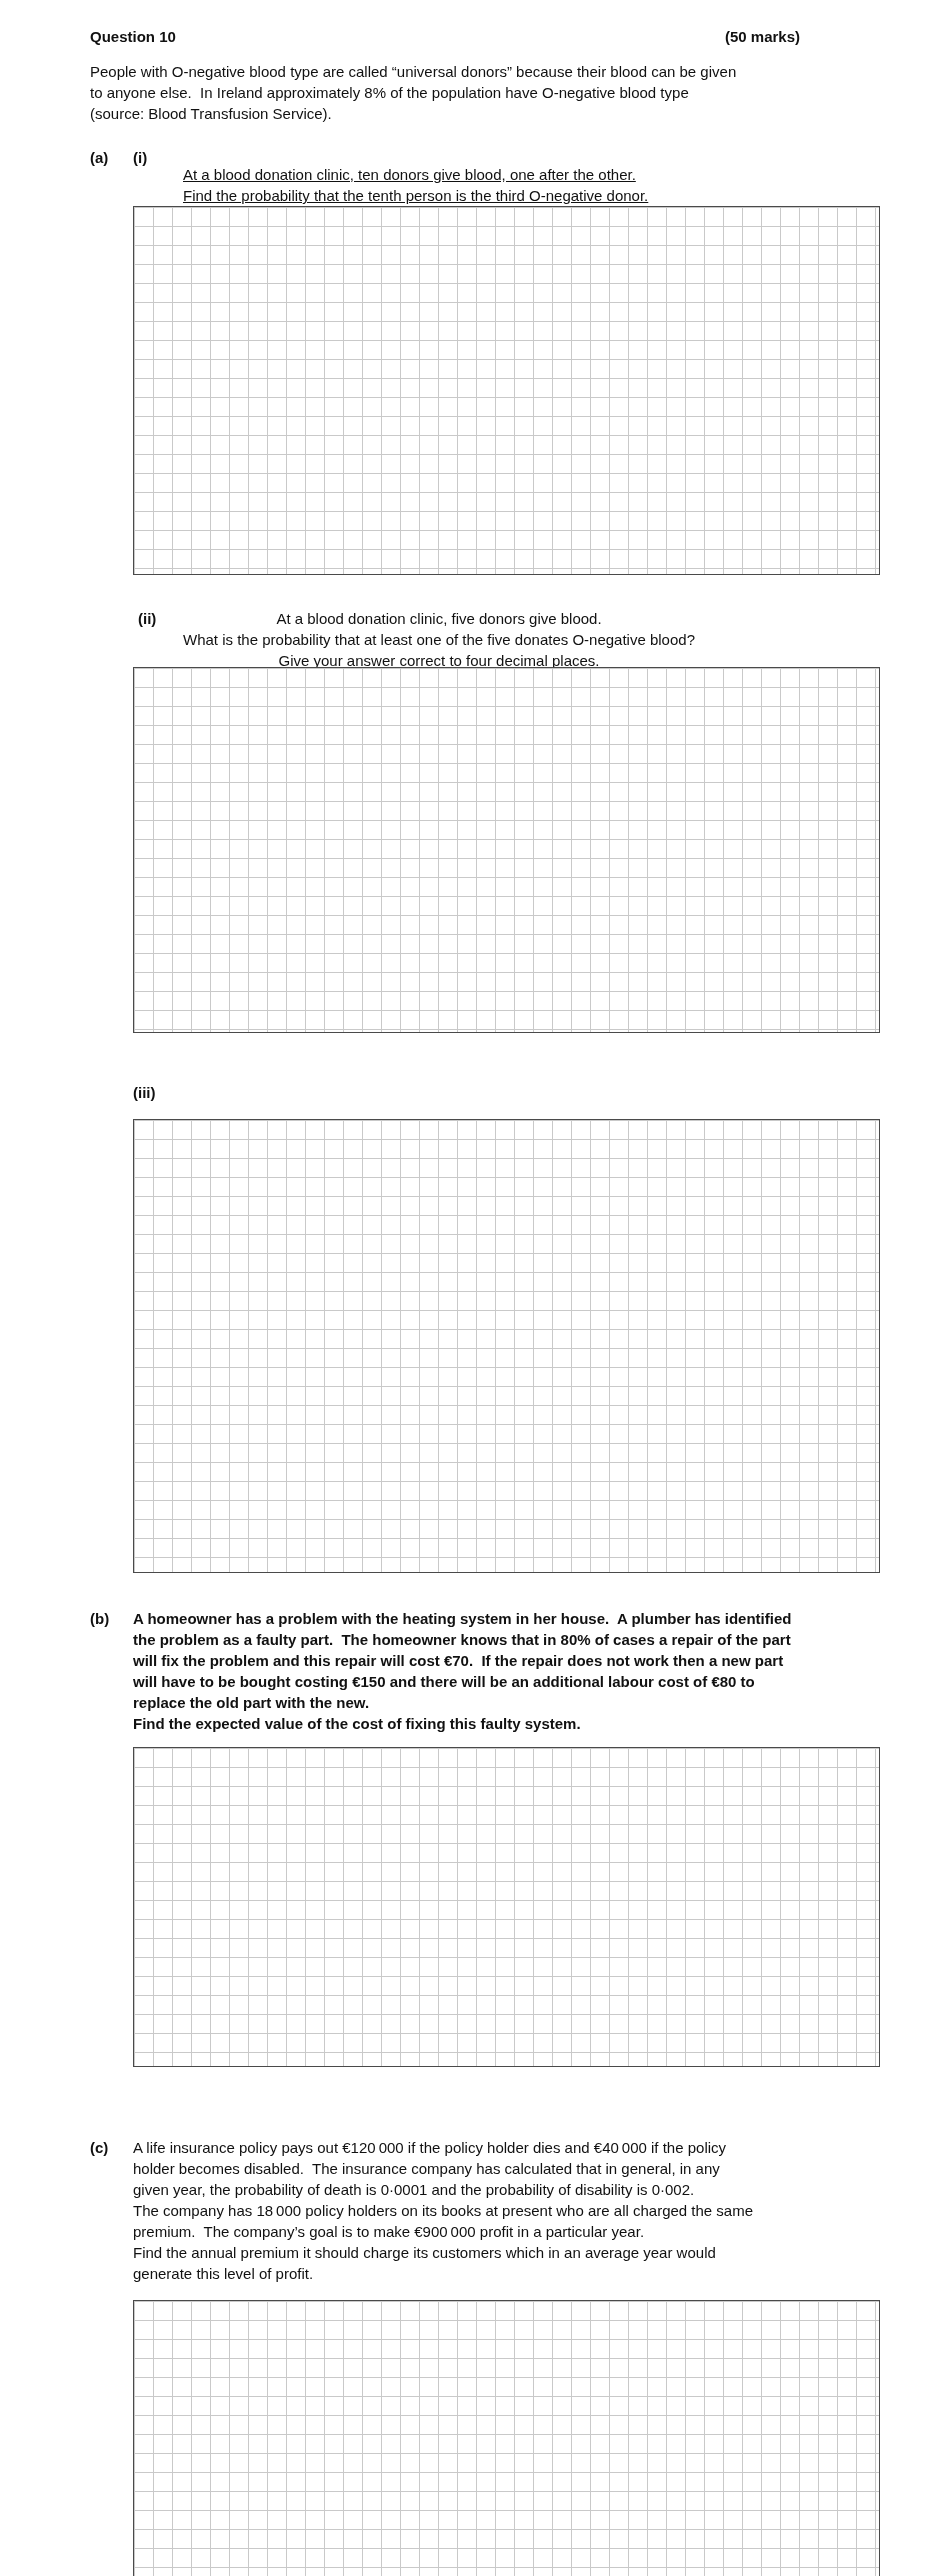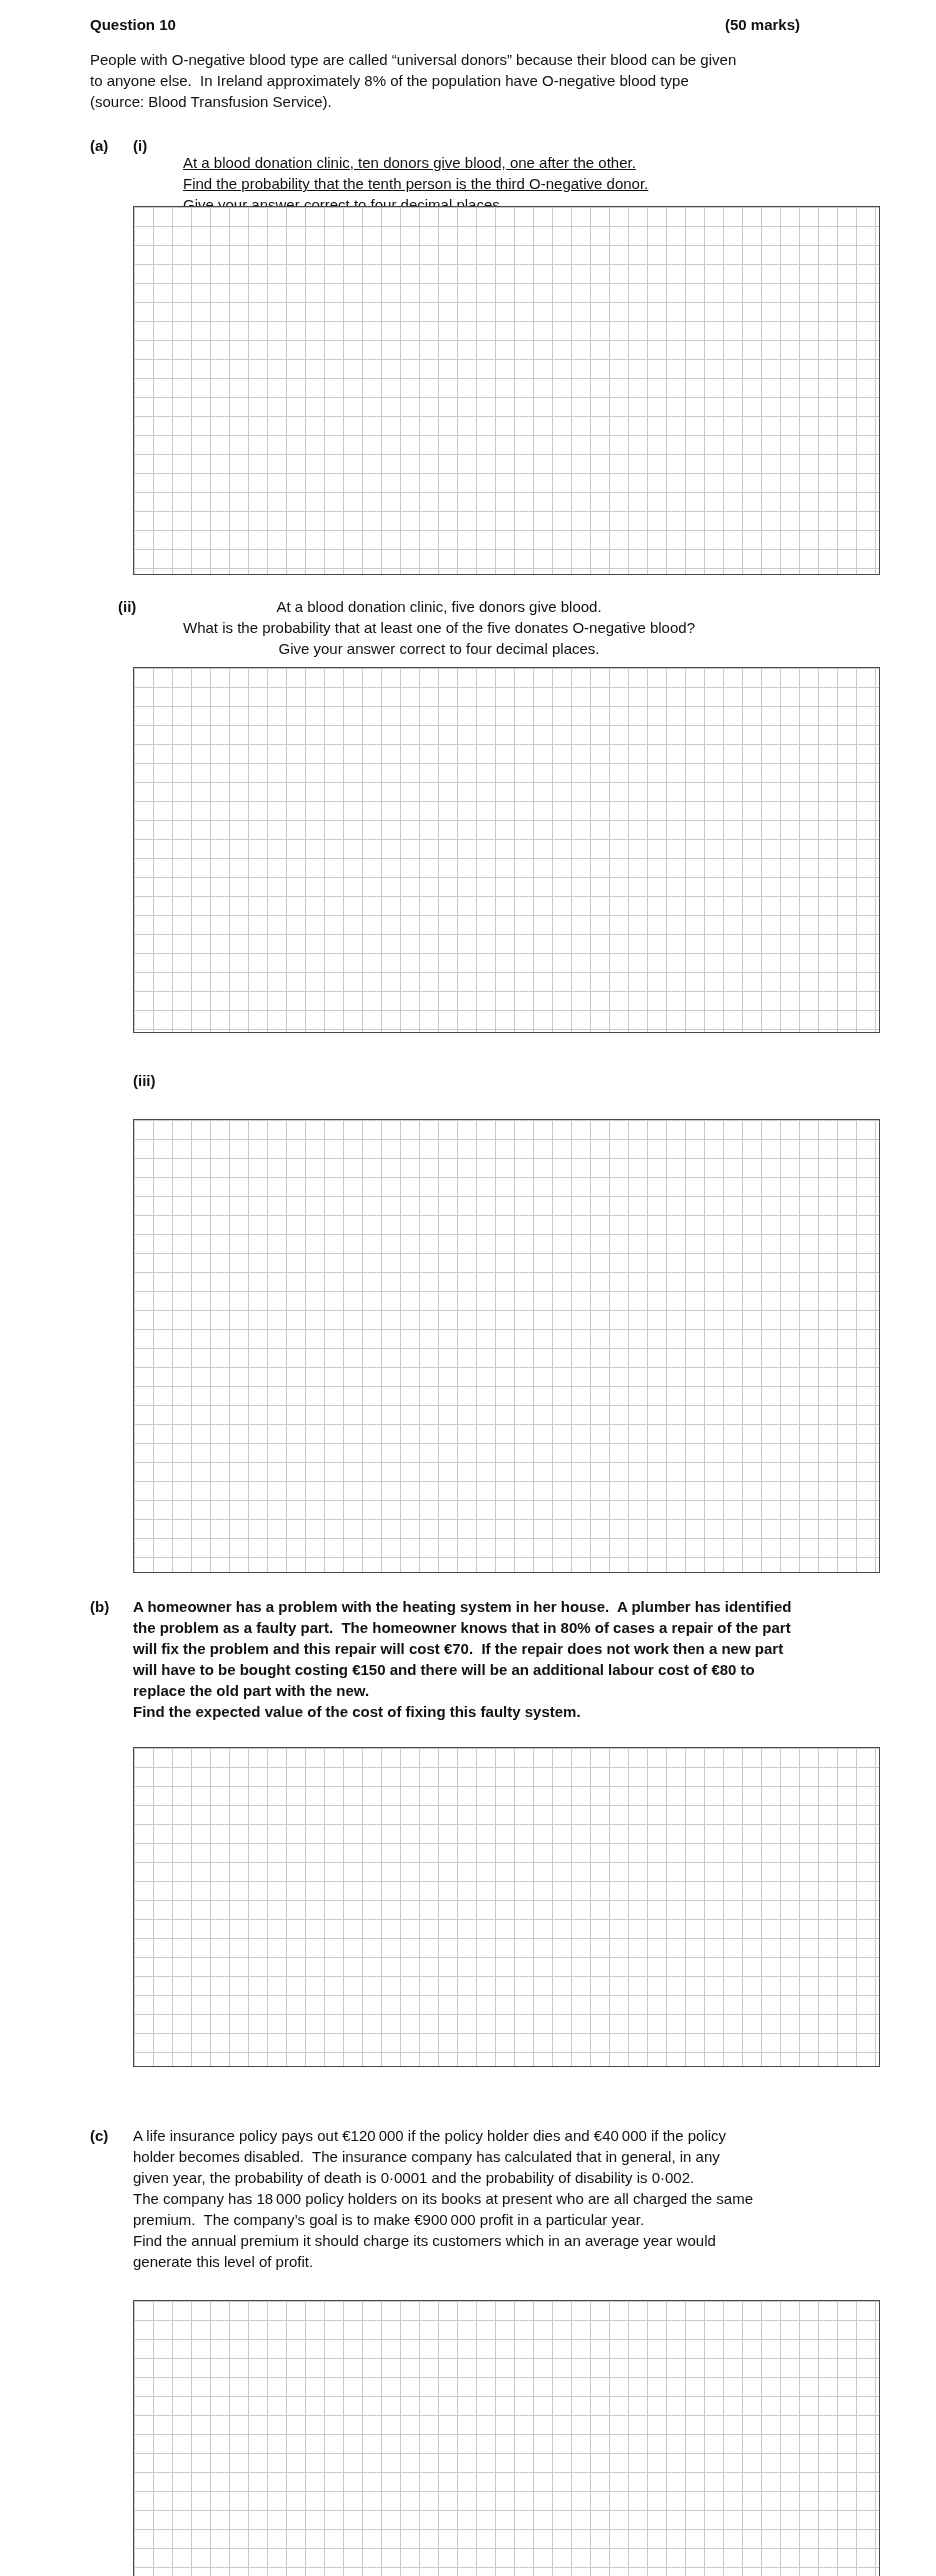--- a/index.html
+++ b/index.html
@@ -10,21 +10,21 @@
   .page {
     position: relative;
     width: 937px;
     height: 2772px;
     background: #ffffff;
     font-family: "Liberation Sans", sans-serif;
     font-size: 15px;
     line-height: 21px;
     color: #111111;
   }
-  .abs { position: absolute; }
+  .abs { position: absolute; margin-top: 12px; }
   .bold { font-weight: bold; }
   .txt  { white-space: pre; }
   .marks { text-align: center; }
   .grid-box {
     position: absolute;
     box-sizing: border-box;
     border: 1px solid #4a4a4a;
     background-color: #ffffff;
     background-image:
       linear-gradient(to right, #c9c9c9 0.8px, transparent 0.8px),
@@ -45,21 +45,21 @@
 (source: Blood Transfusion Service).</div>
 
   <span class="abs bold" style="left:90px; top:135px;">(a)</span>
   <span class="abs bold" style="left:133px; top:135px;">(i)</span>
   <div class="abs txt" style="left:183px; top:152px;text-decoration:underline;">At a blood donation clinic, ten donors give blood, one after the other.
 Find the probability that the tenth person is the third O-negative donor.
 Give your answer correct to four decimal places.</div>
 
   <div class="grid-box" style="left:133px; top:206px; width:747px; height:369px;"></div>
 
-  <span class="abs bold" style="left:118px; top:596px;">(ii)</span>
+  <span class="abs bold" style="left:138px; top:596px;">(ii)</span>
   <div class="abs txt" style="left:183px; top:596px;text-align:center;">At a blood donation clinic, five donors give blood.
 What is the probability that at least one of the five donates O-negative blood?
 Give your answer correct to four decimal places.</div>
 
   <div class="grid-box" style="left:133px; top:667px; width:747px; height:366px;"></div>
 
   <span class="abs bold" style="left:133px; top:1070px;text-align:center;">(iii)</span>
 
   <div class="grid-box" style="left:133px; top:1119px; width:747px; height:454px;"></div>
 

